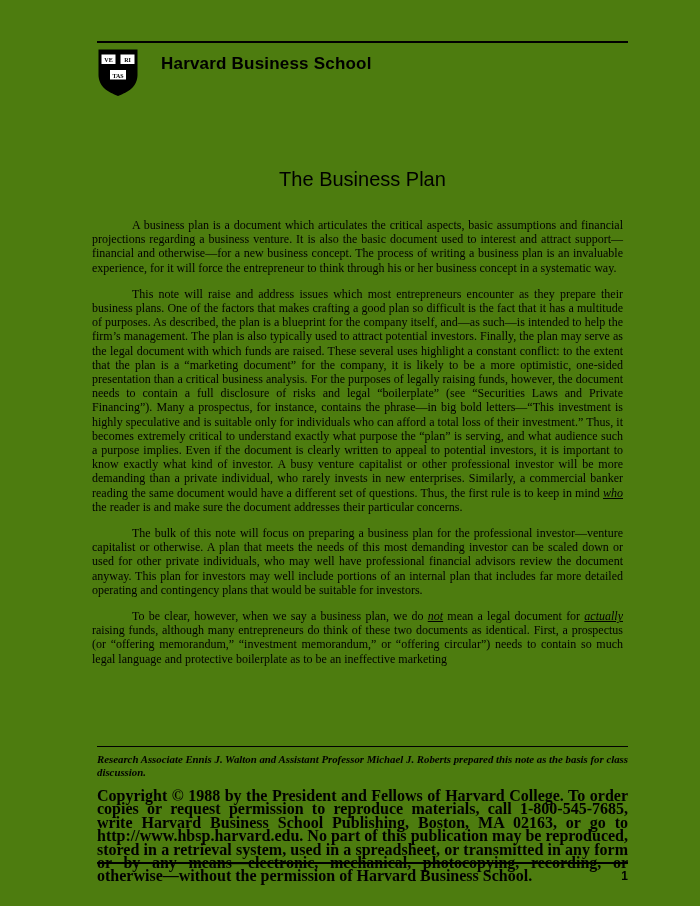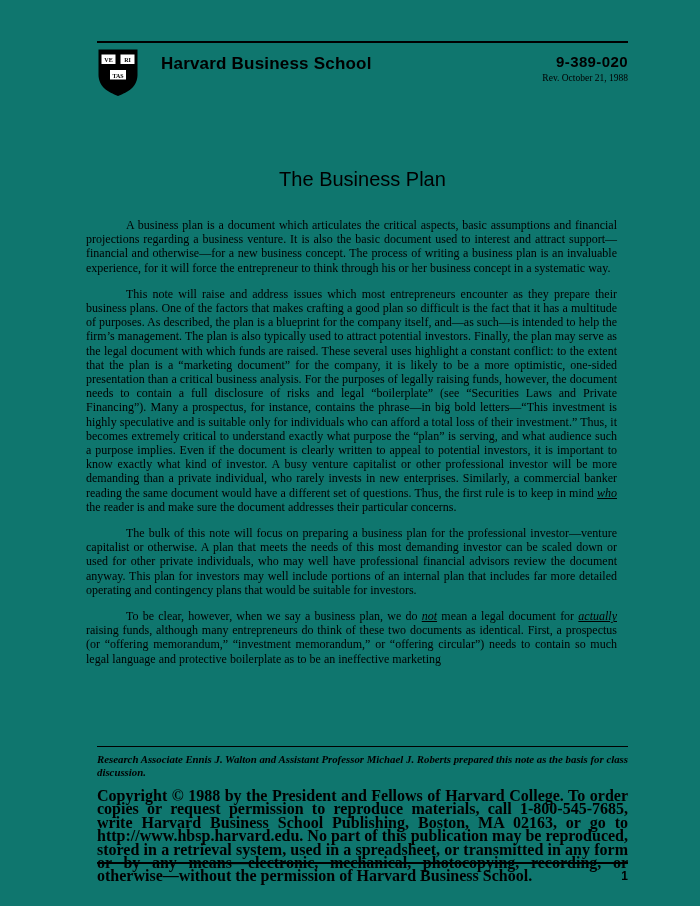--- a/index.html
+++ b/index.html
@@ -1,20 +1,20 @@
 <!DOCTYPE html>
 <html><head>
 <meta charset="utf-8">
 <style>
   html, body { margin: 0; padding: 0; background: #ffffff; }
   .page {
     position: relative;
     width: 700px;
     height: 906px;
-    background: #0f766e;
+    background: #4d7c0f;
     color: #000000;
     font-family: "Liberation Serif", serif;
     overflow: hidden;
   }
   .top-rule {
     position: absolute;
     left: 97px; top: 41px;
     width: 531px; height: 2px;
     background: #000;
   }
@@ -51,21 +51,21 @@
     left: 97px; top: 168px;
     width: 531px;
     margin: 0;
     text-align: center;
     font-family: "Liberation Sans", sans-serif;
     font-weight: normal;
     font-size: 20px;
   }
   .body {
     position: absolute;
-    left: 86px; top: 218px;
+    left: 92px; top: 218px;
     width: 531px;
     font-size: 12px;
     line-height: 14.2px;
     text-align: justify;
   }
   .body p { margin: 0 0 12px 0; text-indent: 40px; }
   .em { font-style: italic; text-decoration: underline; }
   .footnote-area {
     position: absolute;
     left: 97px; top: 746px;
@@ -115,24 +115,20 @@
           <rect x="9" y="13" width="28" height="19" fill="#ffffff"></rect>
           <text x="23" y="28" fill="#000000">VE</text>
           <rect x="47" y="13" width="28" height="19" fill="#ffffff"></rect>
           <text x="61" y="28" fill="#000000">RI</text>
           <rect x="26" y="44" width="32" height="19" fill="#ffffff"></rect>
           <text x="42" y="59" fill="#000000">TAS</text>
         </g>
       </svg>
     </div>
     <div class="school">Harvard Business School</div>
-    <div class="doc-meta">
-      <div class="doc-number">9-389-020</div>
-      <div class="revision">Rev. October 21, 1988</div>
-    </div>
   </header>
 
   <h1 class="title">The Business Plan</h1>
 
   <main class="body">
     <p><span>A business plan is a document which articulates the critical aspects, basic assumptions and financial projections regarding a business venture. It is also the basic document used to interest and attract support—financial and otherwise—for a new business concept. The process of writing a business plan is an invaluable experience, for it will force the entrepreneur to think through his or her business concept in a systematic way.</span></p>
     <p><span>This note will raise and address issues which most entrepreneurs encounter as they prepare their business plans. One of the factors that makes crafting a good plan so difficult is the fact that it has a multitude of purposes. As described, the plan is a blueprint for the company itself, and—as such—is intended to help the firm’s management. The plan is also typically used to attract potential investors. Finally, the plan may serve as the legal document with which funds are raised. These several uses highlight a constant conflict: to the extent that the plan is a “marketing document” for the company, it is likely to be a more optimistic, one-sided presentation than a critical business analysis. For the purposes of legally raising funds, however, the document needs to contain a full disclosure of risks and legal “boilerplate” (see “Securities Laws and Private Financing”). Many a prospectus, for instance, contains the phrase—in big bold letters—“This investment is highly speculative and is suitable only for individuals who can afford a total loss of their investment.” Thus, it becomes extremely critical to understand exactly what purpose the “plan” is serving, and what audience such a purpose implies. Even if the document is clearly written to appeal to potential investors, it is important to know exactly what kind of investor. A busy venture capitalist or other professional investor will be more demanding than a private individual, who rarely invests in new enterprises. Similarly, a commercial banker reading the same document would have a different set of questions. Thus, the first rule is to keep in mind </span><span class="em">who</span><span> the reader is and make sure the document addresses their particular concerns.</span></p>
     <p><span>The bulk of this note will focus on preparing a business plan for the professional investor—venture capitalist or otherwise. A plan that meets the needs of this most demanding investor can be scaled down or used for other private individuals, who may well have professional financial advisors review the document anyway. This plan for investors may well include portions of an internal plan that includes far more detailed operating and contingency plans that would be suitable for investors.</span></p>
     <p><span>To be clear, however, when we say a business plan, we do </span><span class="em">not</span><span> mean a legal document for </span><span class="em">actually</span><span> raising funds, although many entrepreneurs do think of these two documents as identical. First, a prospectus (or “offering memorandum,” “investment memorandum,” or “offering circular”) needs to contain so much legal language and protective boilerplate as to be an ineffective marketing</span></p>
   </main>

